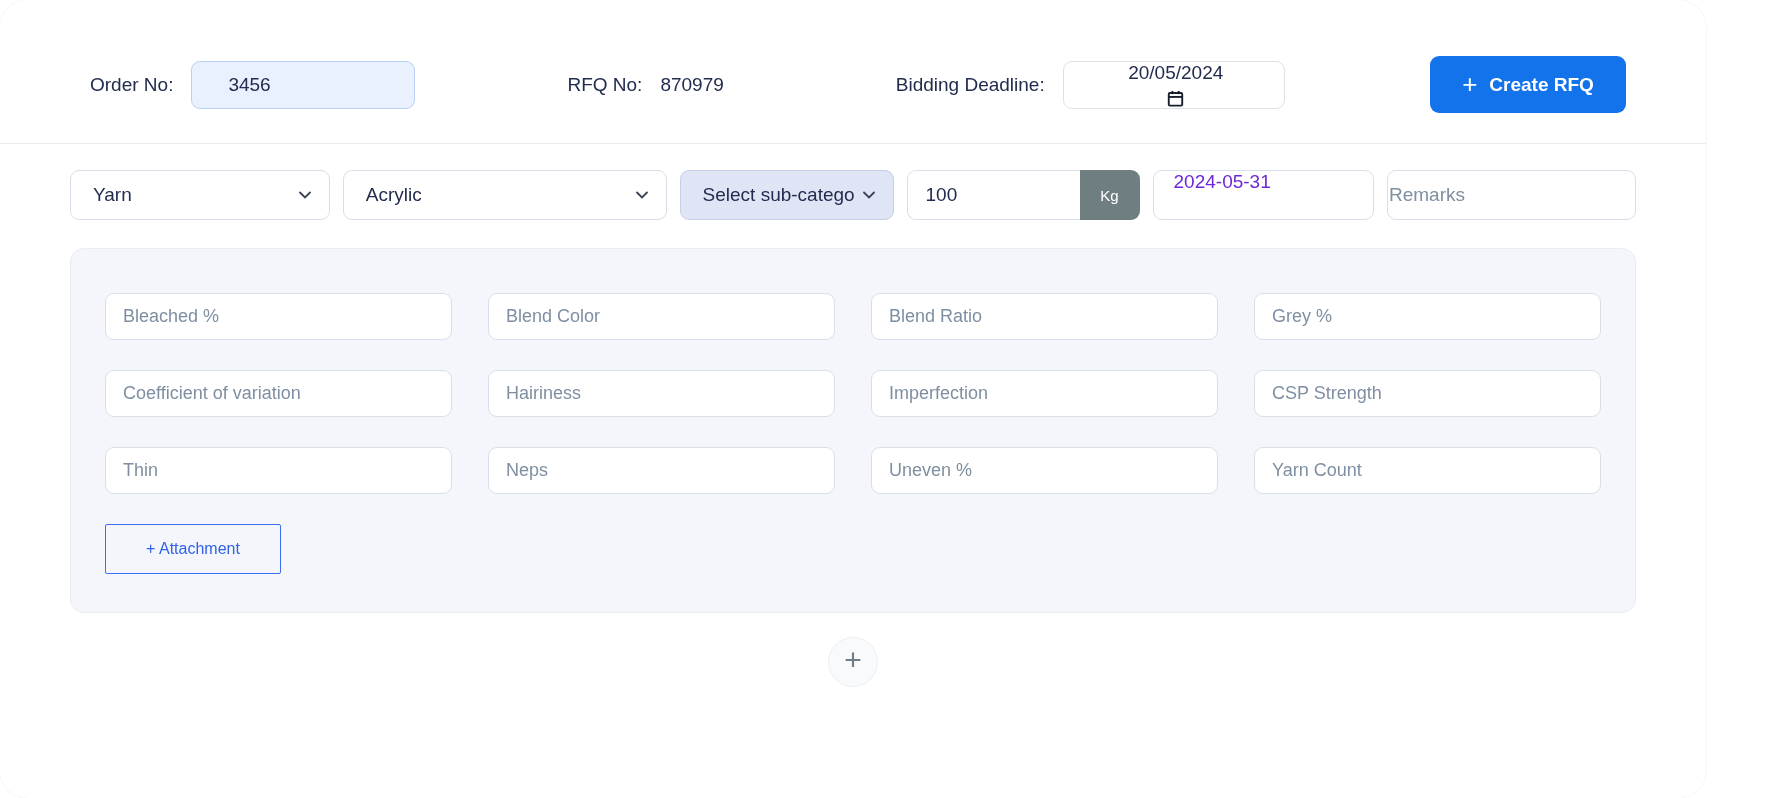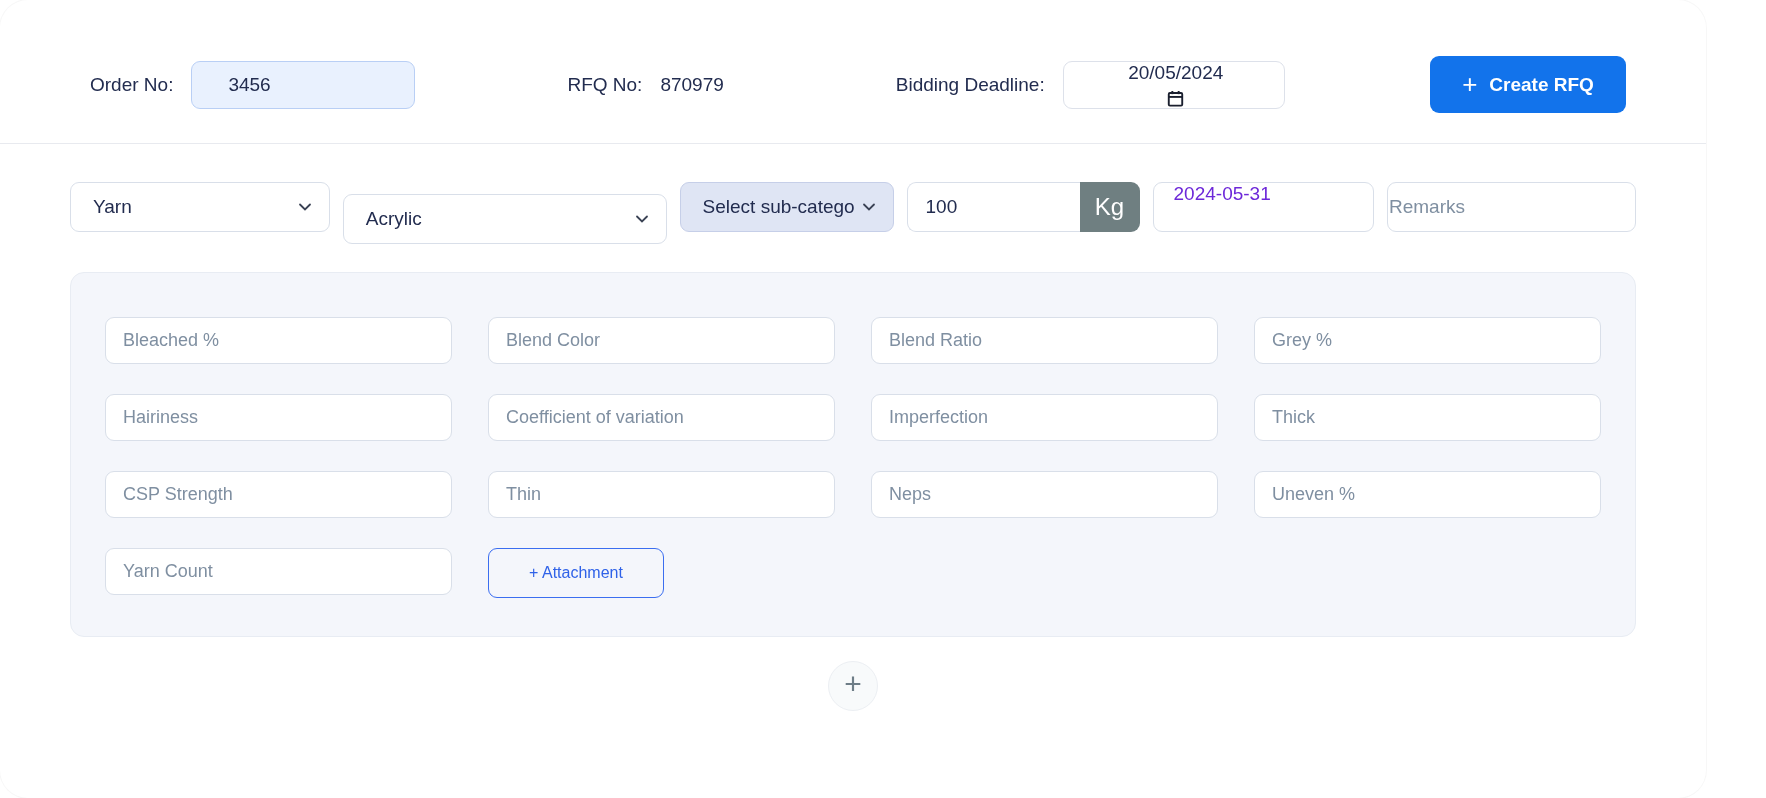--- a/index.html
+++ b/index.html
@@ -76,21 +76,21 @@
     display:flex; align-items:center; justify-content:space-between;
     height:50px;
     background:#ffffff;
     border:1px solid #d9dfe9;
     border-radius:9px;
     padding:0 16px 0 22px;
     font-size:19px; color:#222c4f;
     cursor:pointer;
   }
   .sel-category { width:280px; }
-  .sel-product  { width:350px;margin-top:24px; }
+  .sel-product  { width:350px; }
   .sel-subcat {
     width:230px;
     background:#dfe5f4;
     border:1px solid #c6cfe8;
   }
   .chev { width:16px; height:16px; flex:0 0 auto; }
   .qty-group { display:flex; align-items:stretch; height:50px; }
   .qty-input {
     width:173px; height:50px;
     border:1px solid #d9dfe9; border-right:none;
@@ -99,21 +99,21 @@
     padding:0 18px;
     font-size:19px; color:#222c4f;
     font-family:"Liberation Sans", sans-serif;
     outline:none;
   }
   .unit-addon {
     display:flex; align-items:center; justify-content:center;
     width:60px; height:50px;
     background:#6f7f81;
     color:#ffffff;
-    font-size:24px;
+    font-size:15px;
     border-radius:0 9px 9px 0;
   }
   .item-date {
     display:flex; align-items:flex-start;
     width:238px; height:50px;
     background:#ffffff;
     border:1px solid #d9dfe9;
     border-radius:9px;
     padding:0 20px;
     font-size:19px; color:#6d28d9;
@@ -153,21 +153,21 @@
     font-size:18px; color:#222c4f;
     font-family:"Liberation Sans", sans-serif;
     outline:none;
   }
   input::placeholder { color:#7f8fa1; opacity:1; }
   .attach-btn {
     justify-self:start;
     width:176px; height:50px;
     background:transparent;
     border:1.5px solid #3b6ef0;
-    border-radius:9px;
+    border-radius:2px;
     color:#2f62e8;
     font-size:16px;
     font-family:"Liberation Sans", sans-serif;
     cursor:pointer;
   }
 
   
   .addrow-wrap { display:flex; justify-content:center; margin-top:24px; }
   .addrow-btn {
     width:50px; height:50px;
@@ -258,24 +258,23 @@
 
     <input class="remarks-input" type="text" placeholder="Remarks" style="">
   </div>
 
   <div class="spec-card">
     <div class="spec-grid">
       <input class="spec-input" type="text" placeholder="Bleached %" style="">
       <input class="spec-input" type="text" placeholder="Blend Color" style="">
       <input class="spec-input" type="text" placeholder="Blend Ratio" style="">
       <input class="spec-input" type="text" placeholder="Grey %" style="">
+      <input class="spec-input" type="text" placeholder="Coefficient of variation" style="">
       <input class="spec-input" type="text" placeholder="Hairiness" style="">
-      <input class="spec-input" type="text" placeholder="Coefficient of variation" style="">
       <input class="spec-input" type="text" placeholder="Imperfection" style="">
-      <input class="spec-input" type="text" placeholder="Thick" style="">
       <input class="spec-input" type="text" placeholder="CSP Strength" style="">
       <input class="spec-input" type="text" placeholder="Thin" style="">
       <input class="spec-input" type="text" placeholder="Neps" style="">
       <input class="spec-input" type="text" placeholder="Uneven %" style="">
       <input class="spec-input" type="text" placeholder="Yarn Count" style="">
       <button class="attach-btn">+ Attachment</button>
     </div>
   </div>
 
   <div class="addrow-wrap">

